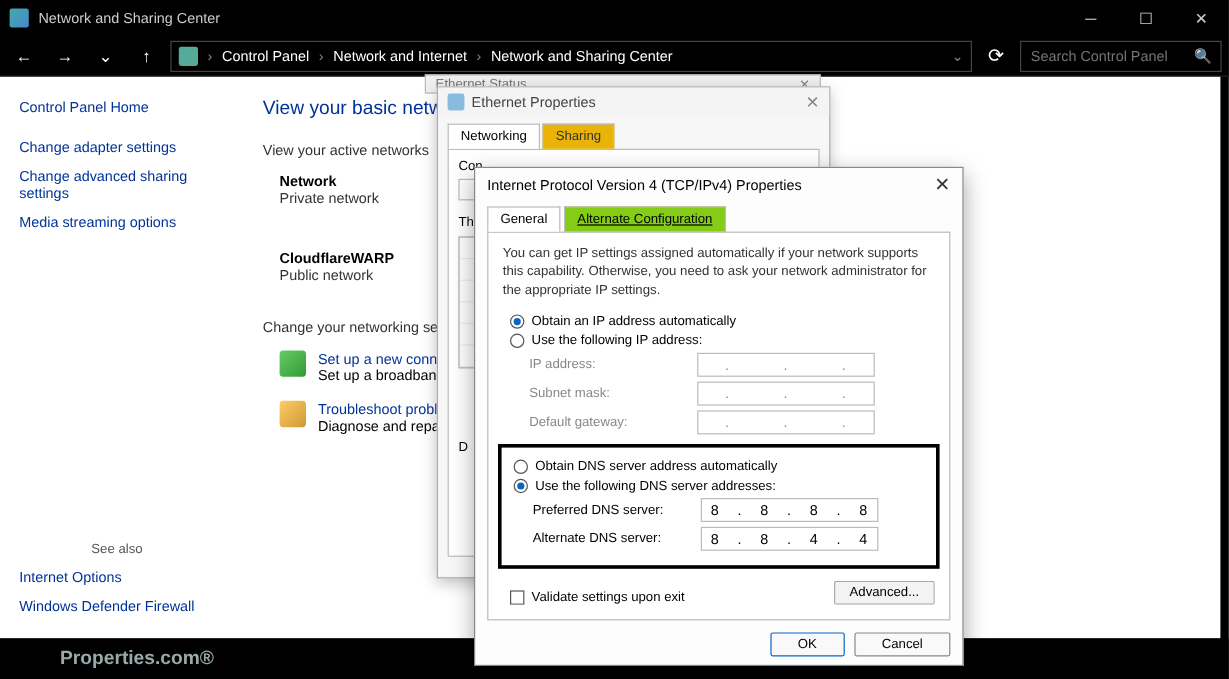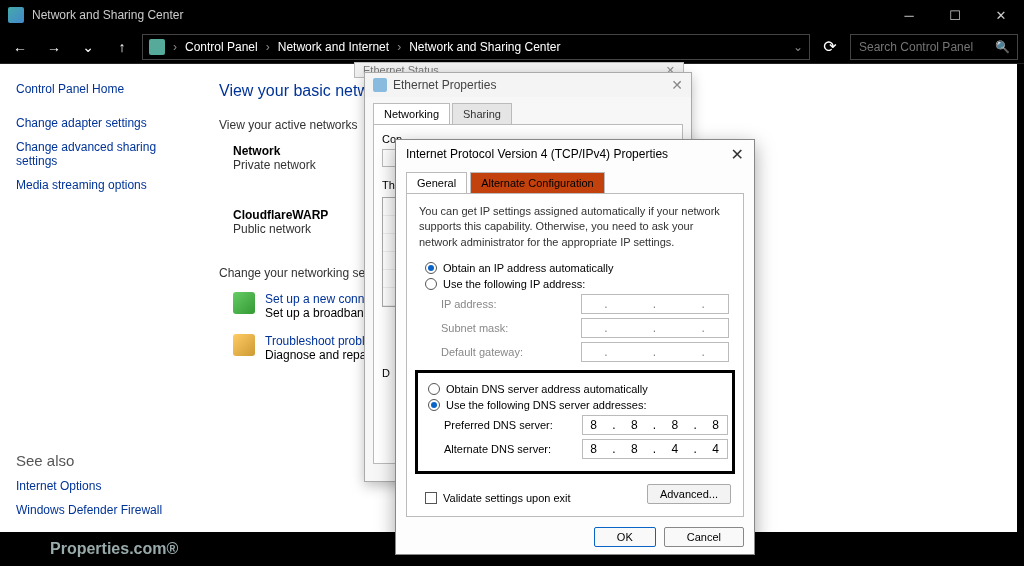--- a/index.html
+++ b/index.html
@@ -20,21 +20,21 @@
 .breadcrumb .sep { color: #888; }
 .refresh-btn { width: 28px; height: 28px; display: flex; align-items: center; justify-content: center; color: #fff; }
 .search { width: 168px; height: 26px; border: 1px solid #444; background: transparent; color: #888; font-size: 12px; padding: 0 28px 0 8px; position: relative; }
 .search-wrap { position: relative; }
 .search-glass { position: absolute; right: 8px; top: 6px; color: #888; font-size: 12px; }
 
 
 .content { position: absolute; top: 64px; left: 0; right: 7px; bottom: 34px; background: #fff; display: flex; }
 .sidepane { width: 195px; padding: 18px 16px; font-size: 12px; }
 .sidepane a { display: block; color: #003399; margin-bottom: 10px; cursor: pointer; text-decoration: none; }
-.sidepane .seealso { margin-top: 260px; color: #555; font-size: 15px; margin-bottom: 10px; }
+.sidepane .seealso { margin-top: 260px; color: #555; font-size: 11px; margin-bottom: 10px; text-align: center; }
 
 .mainpane { flex: 1; padding: 18px 24px; font-size: 12px; }
 .heading { color: #003399; font-size: 16px; margin-bottom: 18px; }
 .section-label { color: #333; font-size: 12px; margin-bottom: 12px; }
 .net-block { margin-left: 14px; margin-bottom: 30px; }
 .net-block .nname { font-weight: 600; }
 .net-block .ntype { color: #333; }
 .task { display: flex; align-items: flex-start; gap: 10px; margin: 10px 0 14px 14px; }
 .task-icon { width: 22px; height: 22px; background: linear-gradient(135deg,#6c6,#393); border-radius: 3px; flex-shrink: 0; }
 .task-icon.blue { background: linear-gradient(135deg,#fc6,#c93); }
@@ -47,32 +47,32 @@
 .behind1 { position: absolute; left: 354px; top: 62px; width: 330px; height: 16px; background: #f0f0f0; border: 1px solid #bbb; display: flex; align-items: center; padding: 0 8px; font-size: 11px; color: #777; }
 .behind1 .x { margin-left: auto; color: #888; }
 
 
 .ethprop { position: absolute; left: 364px; top: 72px; width: 328px; height: 410px; background: #f7f7f7; border: 1px solid #aaa; box-shadow: 0 4px 12px rgba(0,0,0,.25); }
 .ethprop .t { height: 24px; background: #f4f4f4; display: flex; align-items: center; padding: 0 8px; font-size: 12px; color: #444; }
 .ethprop .t .eicon { width: 14px; height: 14px; background: #8bd; margin-right: 6px; border-radius: 2px; }
 .ethprop .t .x { margin-left: auto; color: #888; font-size: 14px; }
 .ethprop .tabs { margin: 6px 8px 0; display: flex; font-size: 11px; }
 .ethprop .tabs .tab { padding: 4px 10px; border: 1px solid #bbb; border-bottom: none; background: #fff; margin-right: 2px; }
-.ethprop .tabs .tab.inactive { background: #e5e5e5; color: #333; text-align: right; }
+.ethprop .tabs .tab.inactive { background: #eab308; color: #333; text-align: right; }
 .ethprop .body { margin: 0 8px; border: 1px solid #bbb; background: #fff; height: 340px; padding: 8px; font-size: 11px; }
 .ethprop .checklist { border: 1px solid #aaa; margin-top: 6px; height: 110px; background: #fff; }
 .ethprop .checklist .row { height: 18px; border-bottom: 1px solid #eee; }
 
 
-.ipv4 { position: absolute; left: 395px; top: 139px; width: 360px; height: 416px; background: #fdfdfd; border: 1px solid #888; box-shadow: 0 6px 18px rgba(0,0,0,.35); font-size: 11px; }
+.ipv4 { position: absolute; left: 395px; top: 139px; width: 408px; height: 416px; background: #fdfdfd; border: 1px solid #888; box-shadow: 0 6px 18px rgba(0,0,0,.35); font-size: 11px; }
 .ipv4 .t { height: 28px; display: flex; align-items: center; padding: 0 10px; font-size: 12px; }
 .ipv4 .t .x { margin-left: auto; font-size: 16px; color: #333; cursor: pointer; }
 .ipv4 .tabs { margin: 4px 10px 0; display: flex; }
 .ipv4 .tabs .tab { padding: 4px 10px; border: 1px solid #bbb; border-bottom: none; background: #fff; }
-.ipv4 .tabs .tab.inactive { background: #c2410c; margin-left: 3px; }
+.ipv4 .tabs .tab.inactive { background: #84cc16; margin-left: 3px; text-decoration: underline; }
 .ipv4 .body { margin: 0 10px 10px; border: 1px solid #bbb; background: #fff; padding: 10px 12px 12px; }
 .desc { color: #333; margin-bottom: 12px; line-height: 1.4; }
 .radio-row { display: flex; align-items: flex-start; gap: 6px; margin: 4px 0 4px 6px; }
 .radio { width: 12px; height: 12px; border: 1px solid #555; border-radius: 50%; display: inline-flex; align-items: center; justify-content: center; background: #fff; }
 .radio.sel::after { content: ""; width: 6px; height: 6px; background: #0a64c8; border-radius: 50%; }
 .field-row { display: flex; align-items: center; margin: 4px 0 4px 22px; gap: 10px; }
 .field-row label { width: 130px; color: #888; }
 .field-row.active label { color: #000; }
 .ip-box { width: 148px; height: 20px; border: 1px solid #bbb; background: #fff; display: flex; align-items: center; justify-content: space-around; font-family: "Courier New", monospace; font-size: 12px; color: #888; letter-spacing: 1px; }
 .ip-box.on { color: #000; }

